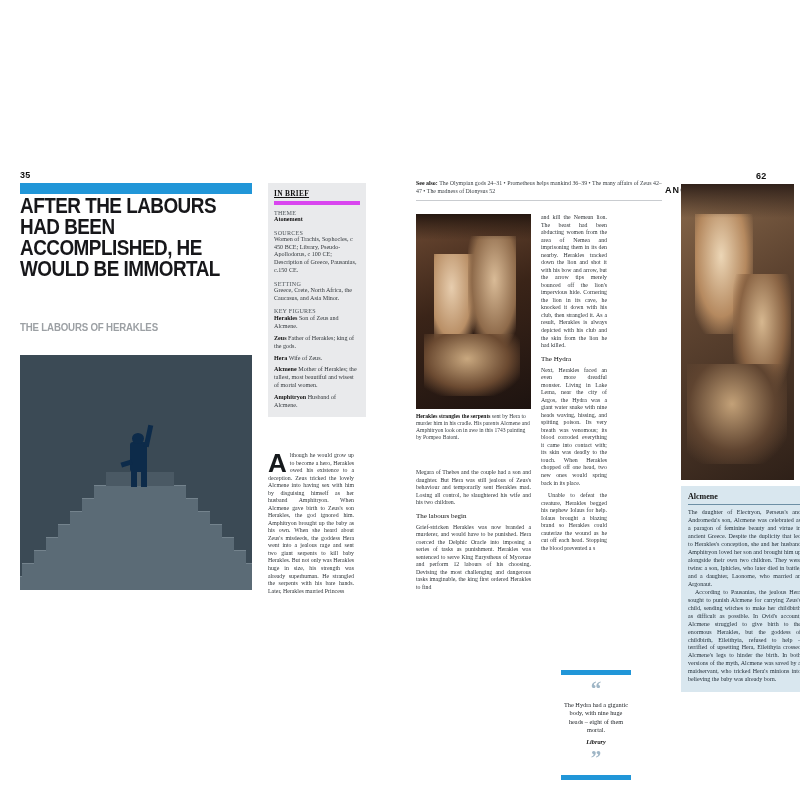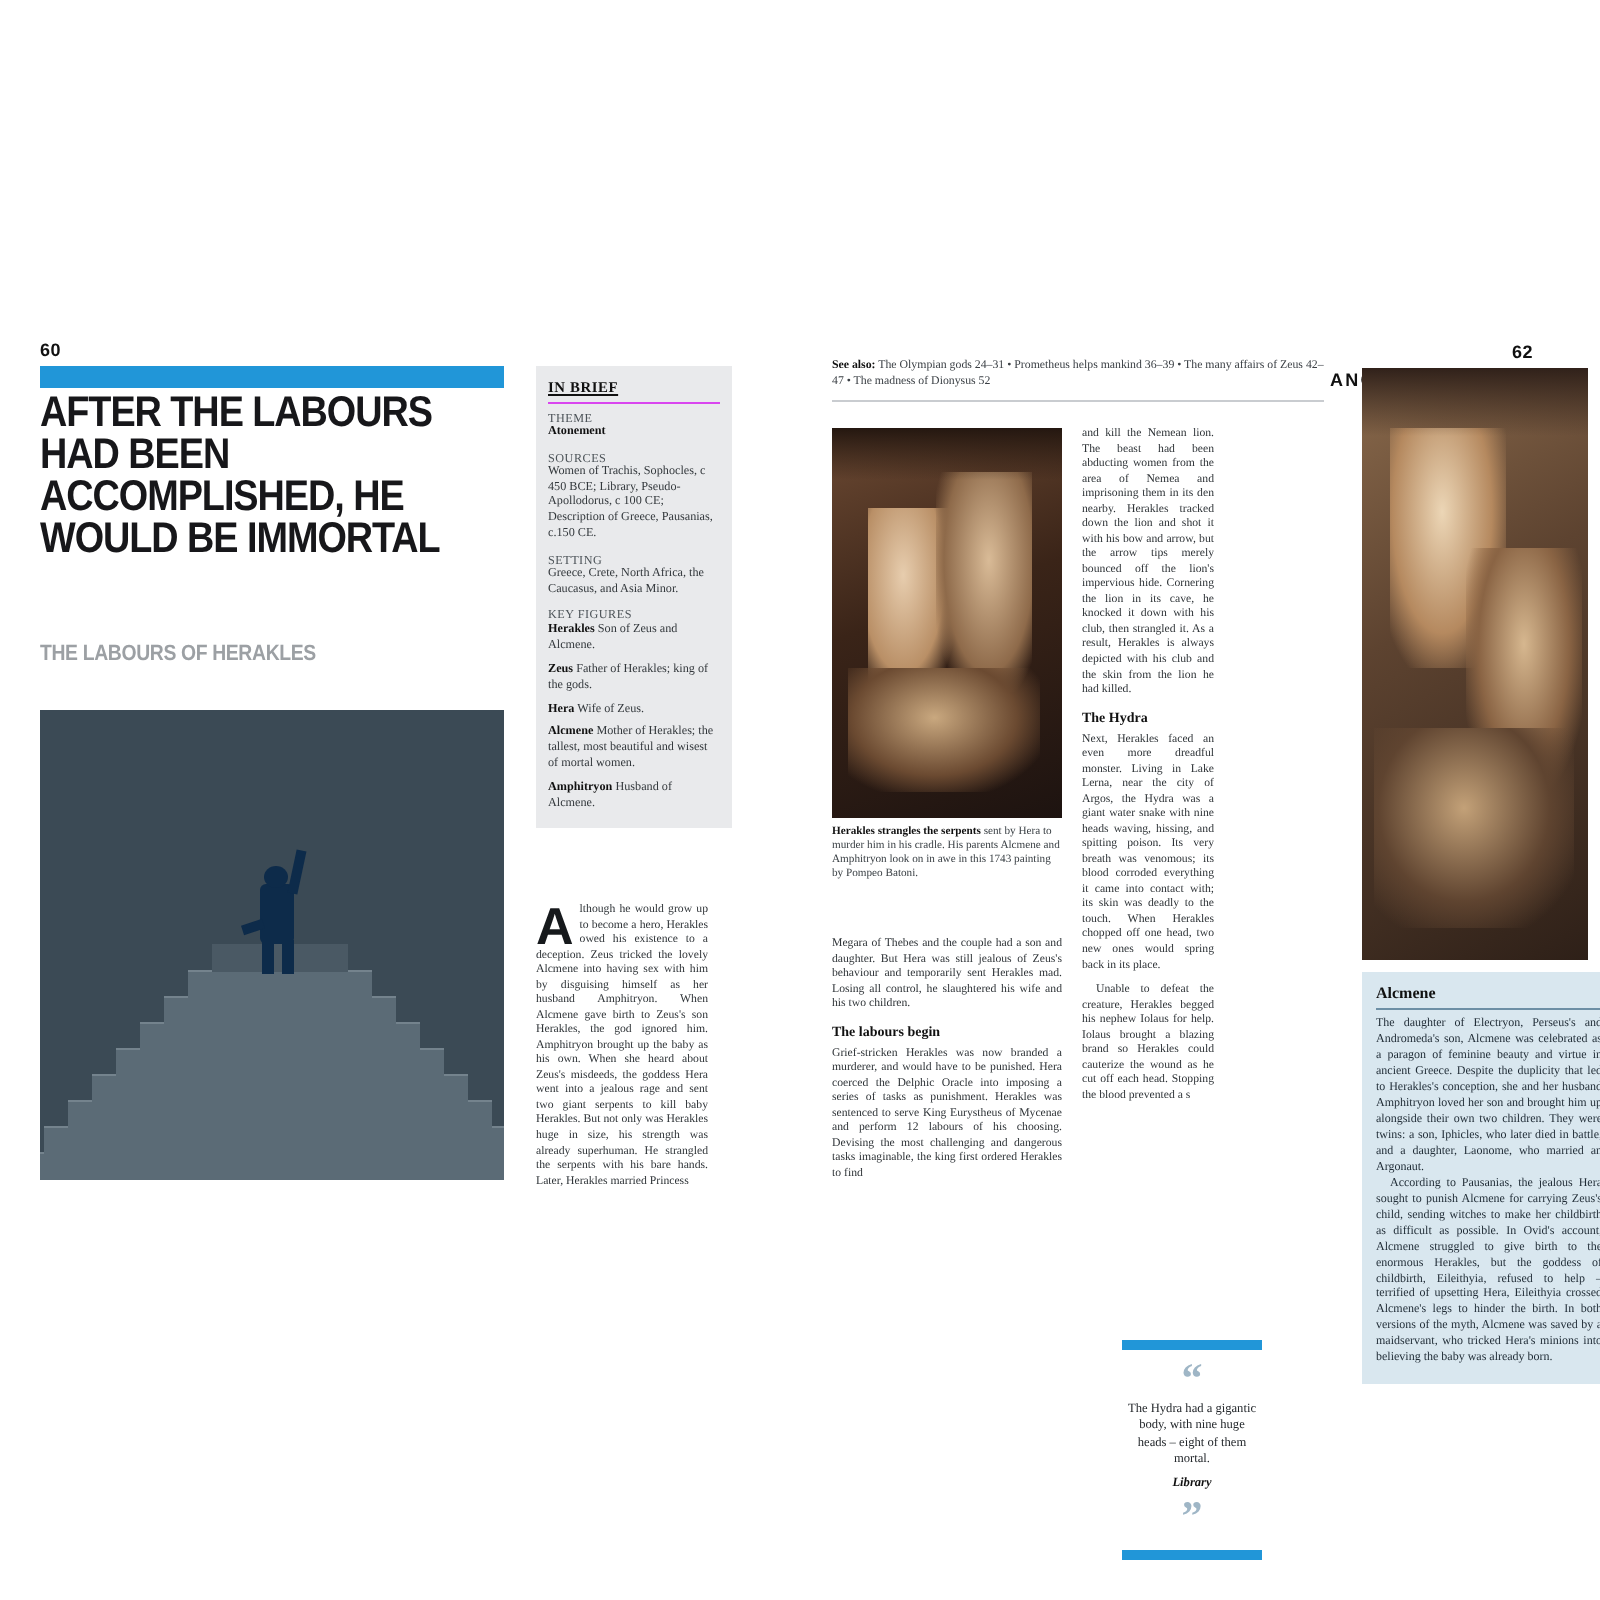--- a/index.html
+++ b/index.html
@@ -20,35 +20,35 @@
 
   
   .statue-box{position:absolute;left:0;top:185px;width:232px;height:235px;background:#3b4a55;overflow:hidden;}
   .steps i{position:absolute;display:block;background:#5b6b76;border-top:1px solid #74838d;}
   .plinth{position:absolute;background:#4a5964;}
   .figure{position:absolute;background:#0d2b4a;}
 
   
   .brief{position:absolute;left:248px;top:13px;width:86px;background:#e9eaec;padding:6px 6px 8px 6px;}
   .brief h4{margin:0 0 5px 0;font-family:"Liberation Serif",serif;font-weight:bold;font-size:7.4px;
-    letter-spacing:.3px;color:#111;border-bottom:1px solid #d946ef;padding-bottom:3px;text-decoration:underline;}
+    letter-spacing:.3px;color:#111;border-bottom:4px solid #d946ef;padding-bottom:3px;text-decoration:underline;}
   .brief .lbl{font-size:6.1px;color:#4c5358;letter-spacing:.25px;margin-top:6px;}
   .brief p{margin:0;font-size:6.1px;line-height:1.28;color:#33383c;}
   .brief b{color:#111;}
 
   
   .seealso{position:absolute;left:396px;top:10px;width:246px;font-size:5.9px;line-height:1.33;color:#3a3f44;
     border-bottom:1px solid #c9ccd0;padding-bottom:4px;}
   .seealso b{color:#111;}
 
   
   .bodycol{position:absolute;font-size:5.85px;line-height:1.29;color:#2f3438;text-align:justify;}
   .bodycol p{margin:0 0 5px 0;}
   .bodycol p.ind{text-indent:7px;}
-  .subhead{font-family:"Liberation Serif",serif;font-weight:bold;font-size:7px;color:#111;margin:4px 0 3px 0;}
+  .subhead{font-family:"Liberation Serif",serif;font-weight:normal;font-size:7px;color:#111;margin:4px 0 3px 0;}
   .dropcap{float:left;font-family:"Liberation Sans",sans-serif;font-weight:bold;font-size:26px;line-height:.78;
     margin:1px 3px 0 0;color:#16191c;}
 
   
   .photo{position:absolute;overflow:hidden;}
   .caption{position:absolute;font-size:5.6px;line-height:1.27;color:#3a4045;}
   .caption b{color:#111;}
 
   
   .pq{position:absolute;left:541px;top:500px;width:70px;text-align:center;}
@@ -63,21 +63,21 @@
     border-bottom:1px solid #6d8fa5;padding-bottom:3px;}
   .alc p{margin:0;font-size:6px;line-height:1.33;color:#1f2b35;text-align:justify;}
   .alc p.ind{text-indent:7px;}
   .alcpic{position:absolute;left:661px;top:14px;width:113px;height:296px;overflow:hidden;}
 </style>
 </head>
 <body>
 
 <div class="page">
 
-  <div class="folio" style="position:absolute;left:0;top:0;">60</div>
+  <div class="folio" style="position:absolute;left:0;top:0;">35</div>
 
   <div class="title-rule hdr-rule"></div>
 
   <div class="bigtitle">AFTER THE LABOURS HAD BEEN ACCOMPLISHED, HE WOULD BE IMMORTAL</div>
   <div class="subtitle">THE LABOURS OF HERAKLES</div>
 
   <div class="statue-box">
     <div class="steps">
       <i style="left:-10px;bottom:0;width:260px;height:13px;"></i>
       <i style="left:2px;bottom:13px;width:236px;height:13px;"></i>

